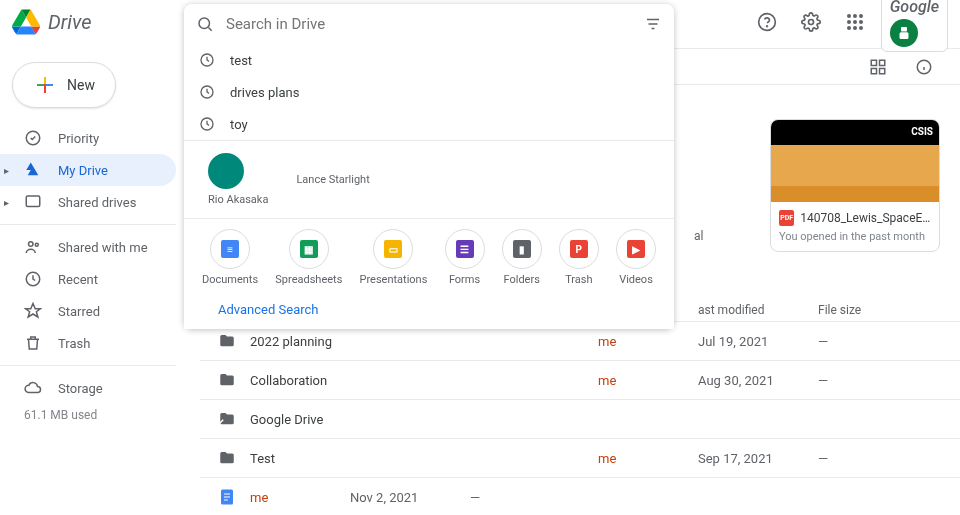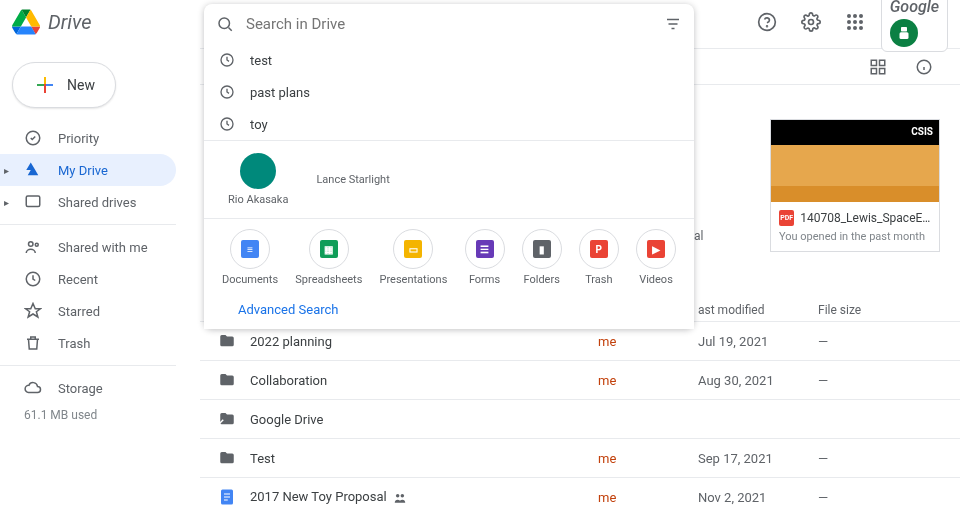--- a/index.html
+++ b/index.html
@@ -10,30 +10,30 @@
 .logo-area { display: flex; align-items: center; gap: 8px; width: 188px; }
 .drive-logo { width: 28px; height: 28px; }
 .brand-text { font-size: 20px; color: #5f6368; }
 .header-actions { display: flex; align-items: center; gap: 8px; margin-left: auto; }
 .icon-btn { width: 36px; height: 36px; border-radius: 50%; display: flex; align-items: center; justify-content: center; cursor: pointer; color: #5f6368; }
 .google-badge { background: #fff; border: 1px solid #dadce0; border-radius: 6px; padding: 4px 8px; display: flex; gap: 3px; flex-direction: column; }
 .google-text { font-size: 16px; font-weight: 500; color: #5f6368; }
 .avatar { width: 28px; height: 28px; border-radius: 50%; background: #0b8043; display:flex; align-items:center; justify-content:center; }
 
 
-.search-box { background: #fff; border-radius: 8px; box-shadow: 0 1px 6px rgba(32,33,36,.28); position: absolute; left: 204px; top: 4px; width: 490px; z-index: 100;}
+.search-box { background: #fff; border-radius: 8px; box-shadow: 0 1px 6px rgba(32,33,36,.28); position: absolute; left: 184px; top: 4px; width: 490px; z-index: 100;}
 .search-row { display: flex; align-items: center; height: 40px; padding: 0 12px; gap: 12px; }
 .search-input { flex: 1; border: none; outline: none; font-size: 15px; color: #5f6368; background: transparent; }
 .search-dropdown { background: #fff; }
 .recent-item { display: flex; align-items: center; gap: 14px; padding: 8px 14px; cursor: pointer; }
 .recent-item .history-icon { color: #5f6368; width: 18px; }
 .recent-label { font-size: 13px; color: #3c4043; }
 .divider { height: 1px; background: #e8eaed; }
 .people-row { display: flex; gap: 28px; padding: 12px 24px; align-items: flex-end; }
-.person { display: flex; flex-direction: column; align-items: center; gap: 4px; }
+.person { display: flex; flex-direction: column; gap: 4px; }
 .person-avatar { width: 36px; height: 36px; border-radius: 50%; }
 .person-avatar.p0 { background: #00897b; }
 .person-avatar.p1 { background: #c62828; }
 .person-name { font-size: 11px; color: #5f6368; text-align:center; white-space:nowrap; }
 .person.plain { align-self: center; }
 .filetype-row { display: flex; padding: 10px 18px 4px; gap: 12px; justify-content: space-between; }
 .filetype { display: flex; flex-direction: column; align-items: center; gap: 4px; cursor:pointer; }
 .ft-circle { width: 40px; height: 40px; border: 1px solid #dadce0; border-radius: 50%; display: flex; align-items: center; justify-content: center; }
 .ft-icon { width: 18px; height: 18px; border-radius: 2px; display:flex; align-items:center; justify-content:center; color:#fff; font-size:10px; font-weight:bold; }
 .ft-label { font-size: 11px; color: #5f6368; }
@@ -45,21 +45,21 @@
 .nav-item { display: flex; align-items: center; gap: 16px; padding: 7px 10px 7px 24px; border-radius: 0 16px 16px 0; font-size: 13px; color: #5f6368; cursor: pointer; position: relative; }
 .nav-item.active { background: #e8f0fe; color: #1967d2; }
 .nav-item .expand { position: absolute; left: 4px; font-size: 10px; color: #5f6368; }
 .nav-divider { height: 1px; background: #e8eaed; margin: 6px 0; }
 .storage-text { font-size: 12px; color: #80868b; padding: 4px 24px; }
 
 
 .main { position: absolute; left: 200px; top: 48px; right: 0; bottom: 0; border-top: 1px solid #e8eaed; }
 .topbar { height: 36px; display: flex; align-items: center; justify-content: flex-end; padding: 0 18px; gap: 10px; border-bottom: 1px solid #e8eaed; }
 .card-row { position: absolute; right: 20px; top: 70px; }
-.card { width: 170px; border: 1px solid #dadce0; border-radius: 0; overflow: hidden; }
+.card { width: 170px; border: 1px solid #dadce0; border-radius: 8px; overflow: hidden; }
 .card-thumb { height: 82px; background: linear-gradient(#000 0 30%, #e6a74d 30% 80%, #d98e2a 80%); position:relative; }
 .csis { position:absolute; top:6px; right:6px; color:#fff; font-size:10px; font-weight:bold; }
 .card-body { padding: 8px; }
 .card-title-row { display:flex; align-items:center; gap:6px; }
 .pdf-badge { width:16px; height:16px; background:#ea4335; color:#fff; font-size:7px; font-weight:bold; border-radius:2px; display:flex; align-items:center; justify-content:center; }
 .card-title { font-size: 12px; color: #3c4043; white-space: nowrap; overflow: hidden; text-overflow: ellipsis; }
 .card-sub { font-size: 11px; color: #80868b; margin-top: 4px; }
 
 
 .columns { display: flex; padding: 6px 18px; font-size: 12px; color: #5f6368; position: absolute; left: 0; right: 0; top: 248px; }
@@ -147,21 +147,21 @@
     <div class="recent-item">
       <svg class="history-icon" width="16" height="16" viewBox="0 0 24 24" fill="none" stroke="currentColor" stroke-width="2">
           <path d="M3 12a9 9 0 109-9 9 9 0 00-9 9zM12 7v5l3 2"></path>
         </svg>
       <span class="recent-label">test</span>
     </div>
     <div class="recent-item">
       <svg class="history-icon" width="16" height="16" viewBox="0 0 24 24" fill="none" stroke="currentColor" stroke-width="2">
           <path d="M3 12a9 9 0 109-9 9 9 0 00-9 9zM12 7v5l3 2"></path>
         </svg>
-      <span class="recent-label">past plans</span>
+      <span class="recent-label">drives plans</span>
     </div>
     <div class="recent-item">
       <svg class="history-icon" width="16" height="16" viewBox="0 0 24 24" fill="none" stroke="currentColor" stroke-width="2">
           <path d="M3 12a9 9 0 109-9 9 9 0 00-9 9zM12 7v5l3 2"></path>
         </svg>
       <span class="recent-label">toy</span>
     </div>
     <div class="divider"></div>
     <div class="people-row">
       <div class="person">
@@ -378,23 +378,18 @@
       <span class="file-mod">Sep 17, 2021</span>
       <span class="file-size">—</span>
     </div>
     <div class="file-row">
       <span class="file-icon">
           <svg width="18" height="18" viewBox="0 0 24 24" fill="#4285f4">
             <rect x="4" y="2" width="16" height="20" rx="2"></rect>
             <path d="M8 8h8M8 12h8M8 16h5" stroke="#fff" stroke-width="1.5"></path>
           </svg>
         </span>
-      <span class="file-name"><span>2017 New Toy Proposal</span><svg class="shared-icon" width="14" height="14" viewBox="0 0 24 24" fill="#5f6368" style="display:inline; vertical-align:middle">
-            <circle cx="8" cy="8" r="3"></circle>
-            <circle cx="16" cy="8" r="3"></circle>
-            <path d="M3 20c0-3 2-5 5-5s5 2 5 5M11 20c0-3 2-5 5-5s5 2 5 5"></path>
-          </svg></span>
       <span class="file-owner">me</span>
       <span class="file-mod">Nov 2, 2021</span>
       <span class="file-size">—</span>
     </div>
   </div>
 </div>
 
 </body></html>

